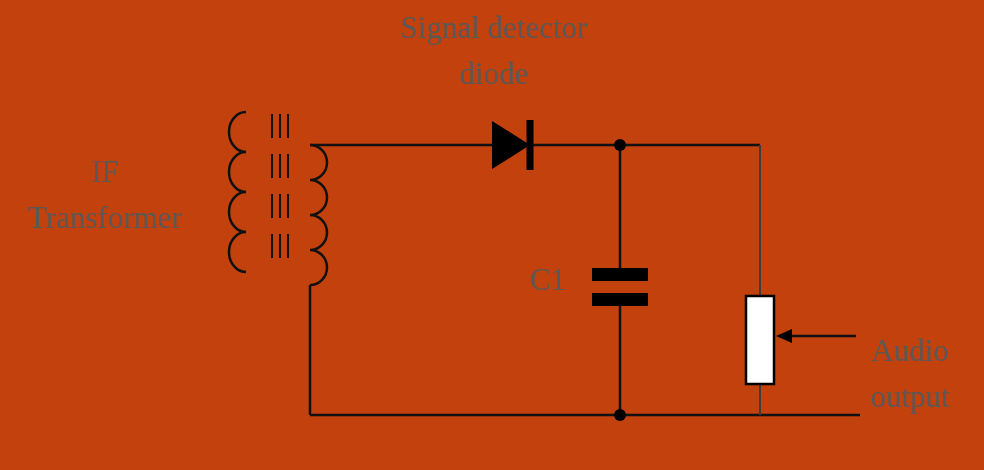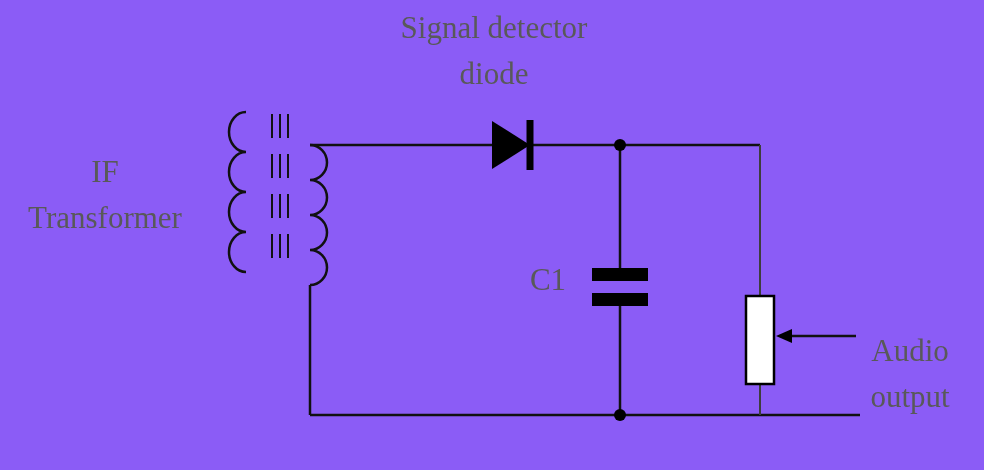--- a/index.html
+++ b/index.html
@@ -4,21 +4,21 @@
 <style>
   html, body {
     margin: 0;
     padding: 0;
     background: #ffffff;
   }
   .stage {
     position: relative;
     width: 984px;
     height: 470px;
-    background: #8b5cf6;
+    background: #c2410c;
     overflow: hidden;
     font-family: "Liberation Serif", "DejaVu Serif", serif;
   }
   svg text {
     font-family: "Liberation Serif", "DejaVu Serif", serif;
     fill: #595959;
     font-size: 31px;
   }
   svg .wire {
     stroke: #111111;

